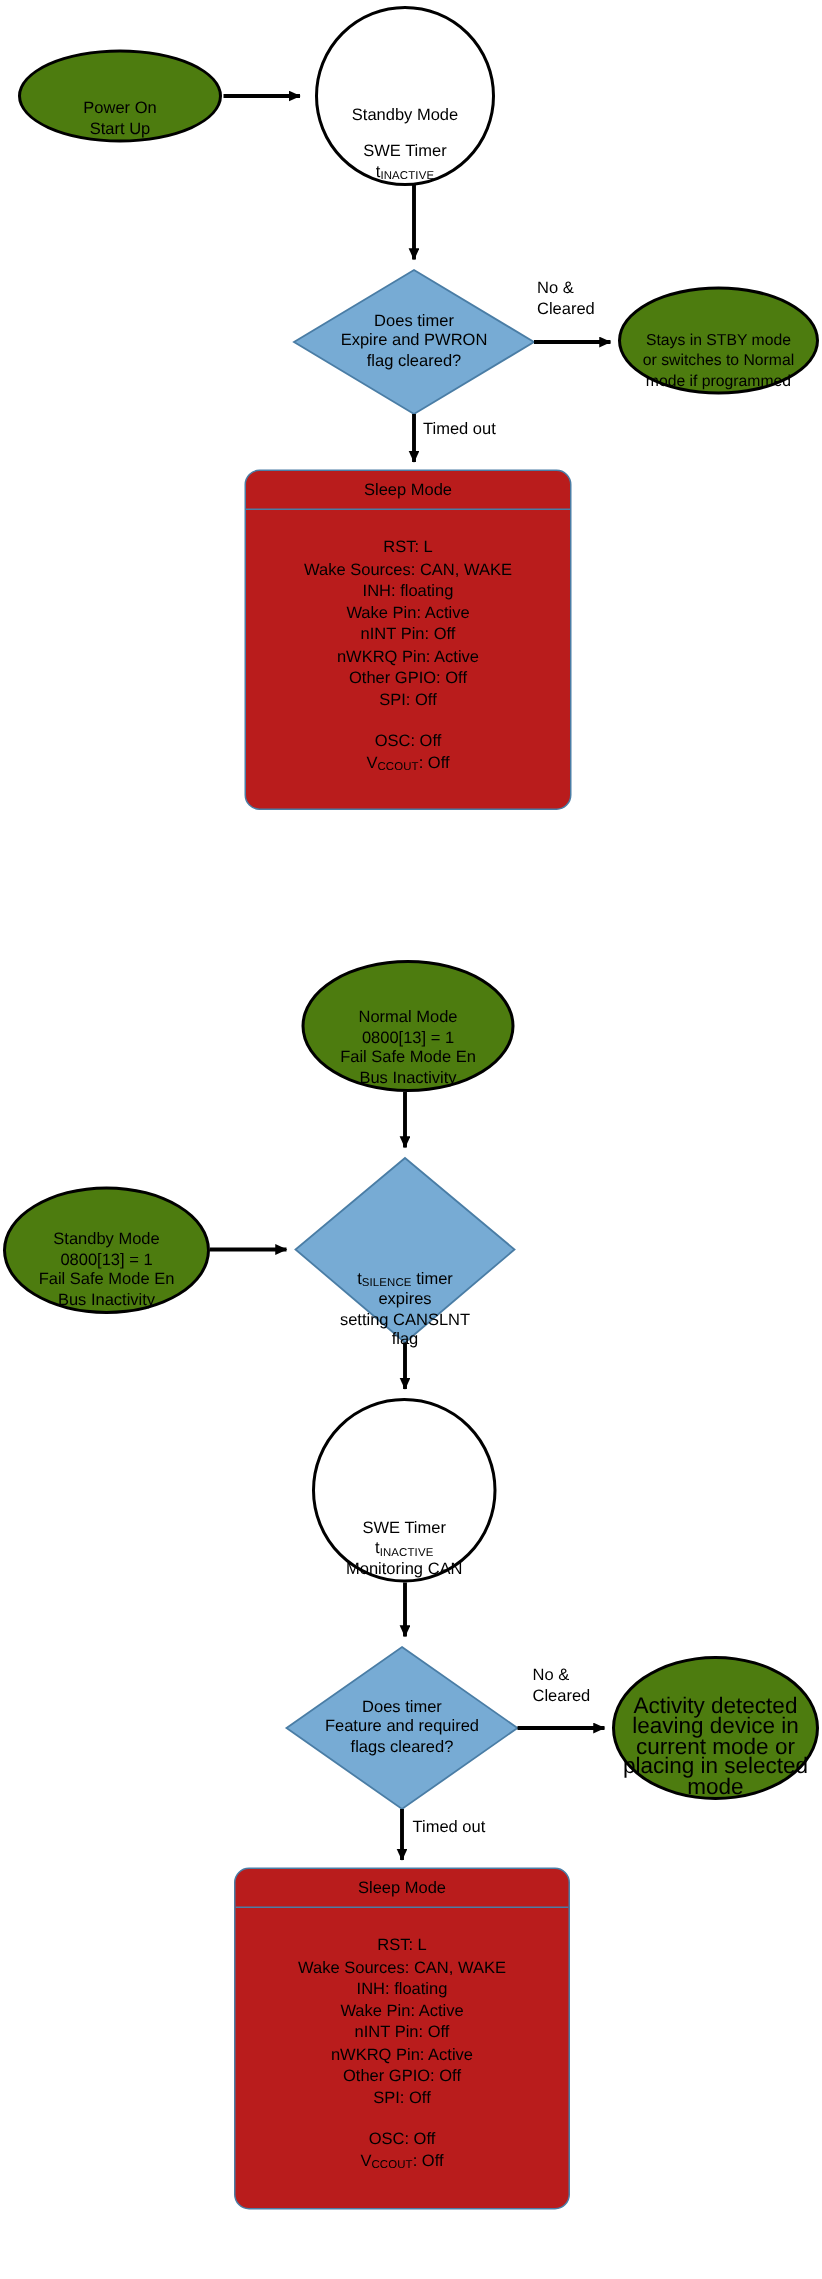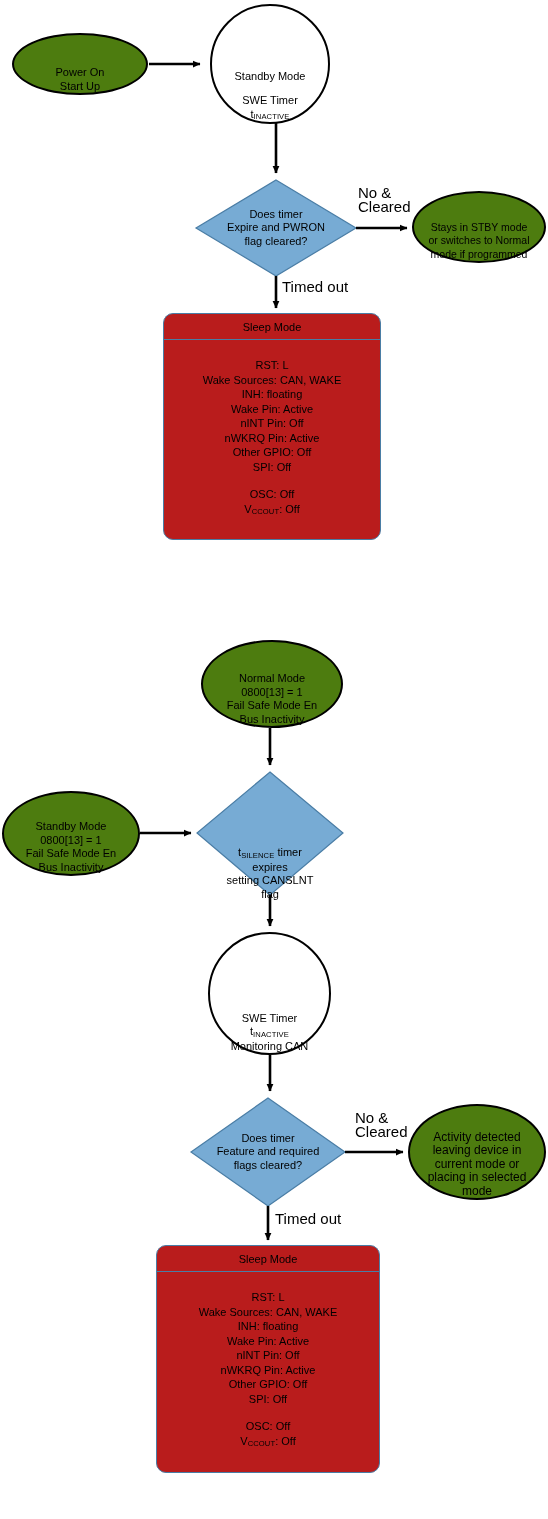--- a/index.html
+++ b/index.html
@@ -93,21 +93,21 @@
     height: 13px;
   }
   .caption {
     position: absolute;
     width: 100%;
     text-align: center;
     font-size: 11px;
   }
   .edge-label {
     position: absolute;
-    font-size: 15px;
+    font-size: 11px;
     line-height: 13.5px;
     text-align: left;
     white-space: nowrap;
   }
   sub {
     font-size: 7.6px;
     vertical-align: baseline;
     position: relative;
     top: 1.5px;
     letter-spacing: 0.1px;
@@ -251,21 +251,21 @@
   </div>
 
   <div class="edge-label" style="left:355px; top:1111px;">
     <div>No &amp;</div>
     <div>Cleared</div>
   </div>
 
   <div class="edge-label" style="left:275px; top:1212px;">Timed out</div>
 
   <div class="node ellipse" style="left:408px; top:1104px; width:138px; height:96px;">
-    <div class="node-text" style="font-size:12px;margin-top:25px;">
+    <div class="node-text" style="font-size:15px;margin-top:25px;">
       <div>Activity detected</div>
       <div>leaving device in</div>
       <div>current mode or</div>
       <div>placing in selected</div>
       <div>mode</div>
     </div>
   </div>
 
   <div class="boxnode" style="left:156px; top:1245px; width:224px; height:228px;">
     <div class="box-header">Sleep Mode</div>

